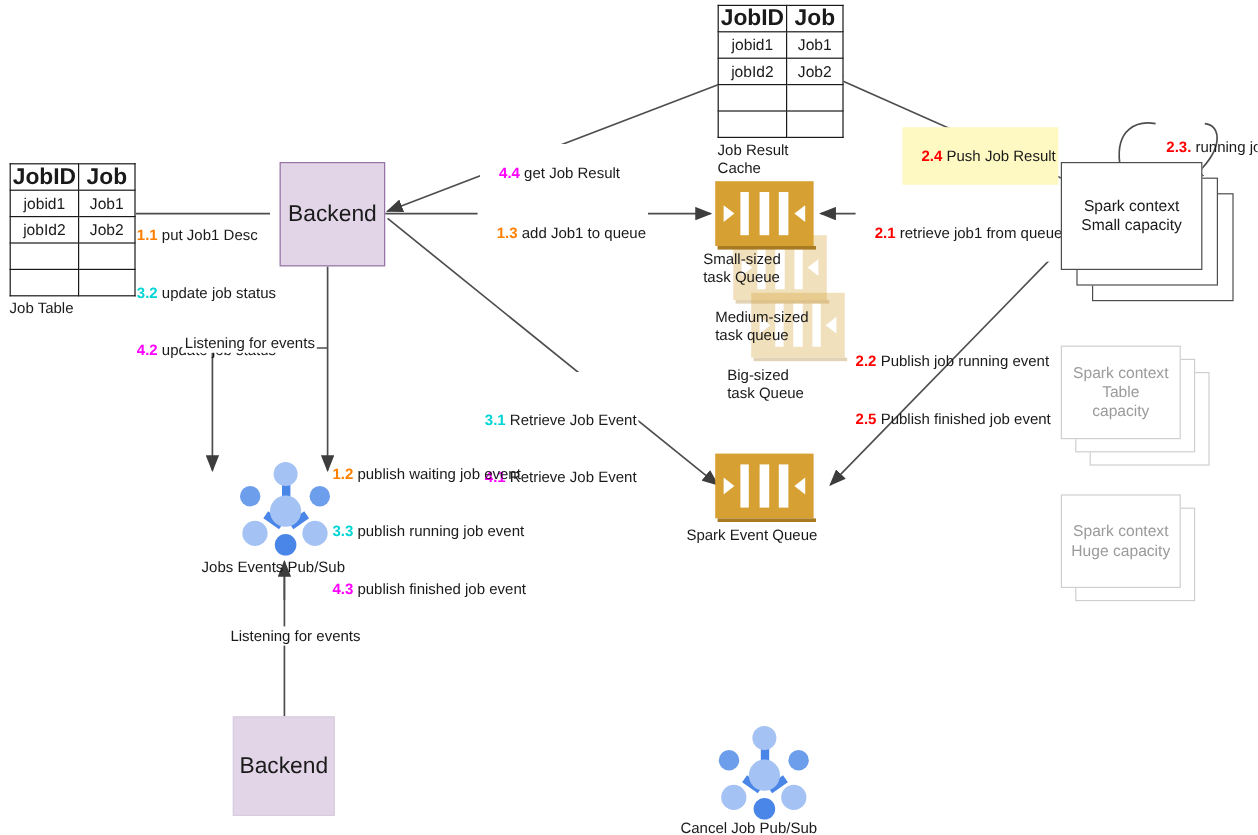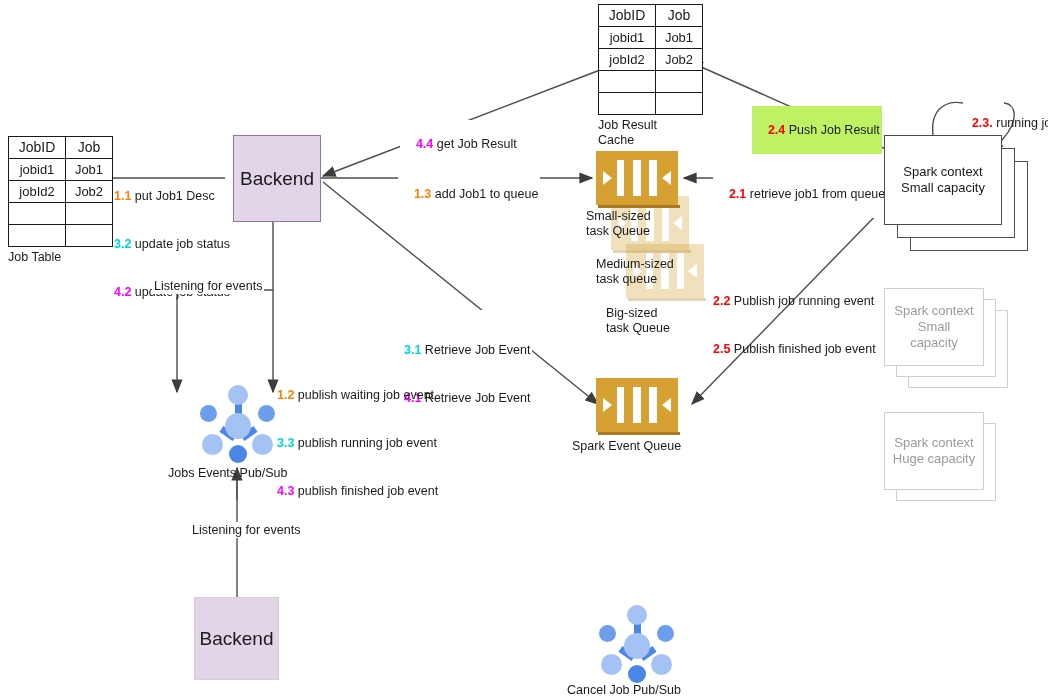--- a/index.html
+++ b/index.html
@@ -8,21 +8,21 @@
   #canvas{position:absolute;left:0;top:0;width:1048px;height:696px;}
   svg.wires{position:absolute;left:0;top:0;width:1048px;height:696px;pointer-events:none;}
 
   
   .node{position:absolute;box-sizing:border-box;}
 
   
   .tbl{border-collapse:collapse;background:#fff;}
   .tbl td{border:1px solid #1a1a1a;text-align:center;font-size:13px;
           padding:0;height:21px;line-height:21px;background:#fff;}
-  .tbl td.h{font-weight:normal;font-size:14px;}
+  .tbl td.h{font-weight:bold;font-size:19px;}
   .tbl td.c1{width:56px;}
   .tbl td.c2{width:46px;}
   .caption{text-align:left;font-size:12.5px;color:#1a1a1a;line-height:15px;margin-top:3px;}
 
   
   .backend{background:#e1d5e7;border:1px solid #9673a6;display:flex;
            align-items:center;justify-content:center;font-size:19px;color:#1a1a1a;}
   .backend.noborder{border:1px solid #d9cbe0;}
 
   
@@ -221,21 +221,21 @@
       </div>
     </div>
   </div>
 
   <div class="node ctxfaded" style="left:884px;top:288px;width:160px;height:110px;">
     <div class="ctxbox" style="left:24px;top:22px;width:100px;height:78px;z-index:1;"></div>
     <div class="ctxbox" style="left:12px;top:11px;width:100px;height:78px;z-index:2;"></div>
     <div class="ctxbox front" style="left:0px;top:0px;width:100px;height:78px;">
       <div>
         <div>Spark context</div>
-        <div>Small</div>
+        <div>Table</div>
         <div>capacity</div>
       </div>
     </div>
   </div>
 
   <div class="node ctxfaded" style="left:884px;top:412px;width:160px;height:100px;">
     <div class="ctxbox" style="left:12px;top:11px;width:100px;height:78px;z-index:2;"></div>
     <div class="ctxbox front" style="left:0px;top:0px;width:100px;height:78px;">
       <div>
         <div>Spark context</div>
@@ -287,21 +287,21 @@
   </div>
 
   <div class="lbl" style="left:398px;top:170px;background:#fff;padding:0 2px;">
     <span class="num n-orange">1.3</span><span> add Job1 to queue</span>
   </div>
 
   <div class="lbl" style="left:713px;top:170px;background:#fff;padding:0 2px;">
     <span class="num n-red">2.1</span><span> retrieve job1 from queue</span>
   </div>
 
-  <div class="lbl" style="left:752px;top:106px;background:#bef264;padding:0 2px;">
+  <div class="lbl" style="left:752px;top:106px;background:#fef9c3;padding:0 2px;">
     <span class="num n-red">2.4</span><span> Push Job Result</span>
   </div>
 
   <div class="lbl" style="left:958px;top:99px;">
     <span class="num n-red">2.3.</span><span> running job1</span>
   </div>
 
   <div class="lbl" style="left:713px;top:261px;">
     <div><span class="num n-red">2.2</span><span> Publish job running event</span></div>
     <div><span class="num n-red">2.5</span><span> Publish finished job event</span></div>

